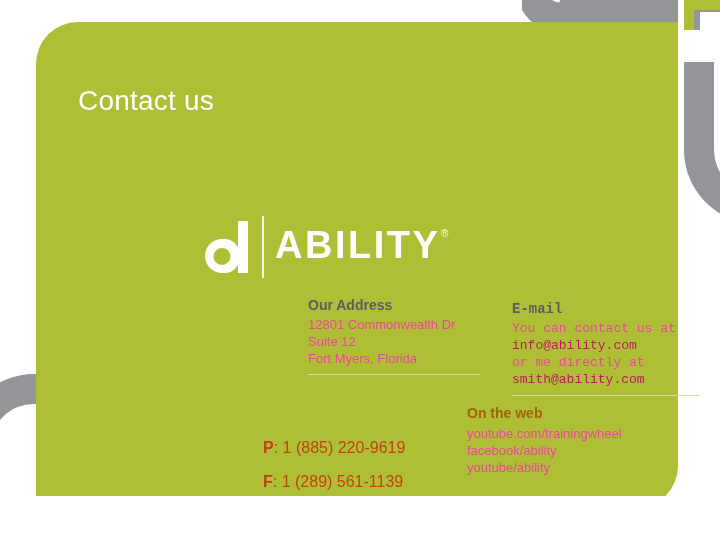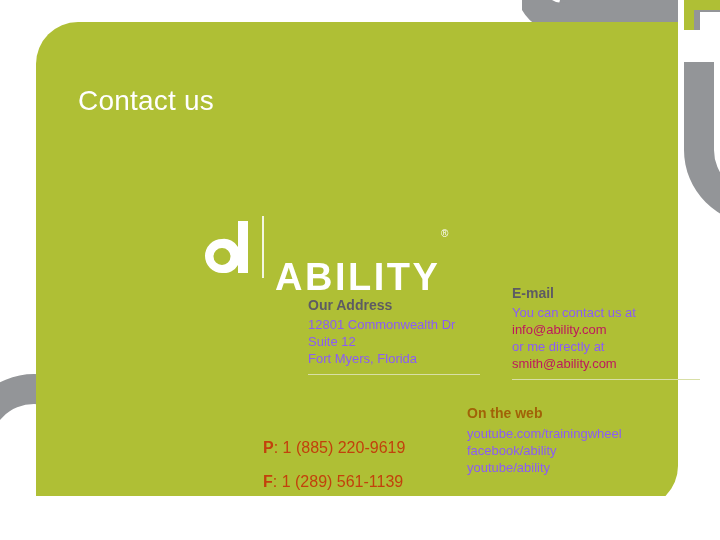--- a/index.html
+++ b/index.html
@@ -84,53 +84,52 @@
   #logo-wordmark {
     position: absolute;
     left: 70px;
     top: 8px;
     font-size: 38px;
     line-height: 42px;
     font-weight: bold;
     color: #ffffff;
     letter-spacing: 2.5px;
     white-space: nowrap;
-    margin-top: 32px;
   }
   #logo-reg {
     position: absolute;
     left: 236px;
     top: 12px;
     font-size: 10px;
     color: #ffffff;
     font-weight: normal;
   }
 
   
   .col {
     position: absolute;
     margin-left: 45px;
   }
   #col-left  { left: 263px; top: 296px; width: 172px; }
-  #col-right { left: 467px; top: 284px; width: 188px; }
+  #col-right { left: 467px; top: 300px; width: 188px; font-family: Liberation Mono, monospace; }
 
   .blk-head {
     font-size: 14px;
     line-height: 18px;
     font-weight: bold;
     margin: 0 0 2px 0;
     white-space: nowrap;
   }
   .head-dark  { color: #5d5b63; }
   .head-light { color: #a16207; }
 
   .line {
     font-size: 13px;
     line-height: 17px;
-    color: #8b5cf6;
+    color: #ec4899;
     white-space: nowrap;
   }
   .line-muted { color: #be185d; }
 
   .rule {
     height: 1px;
     background: #d8dfa6;
     margin-top: 7px;
     width: 100%;
   }

